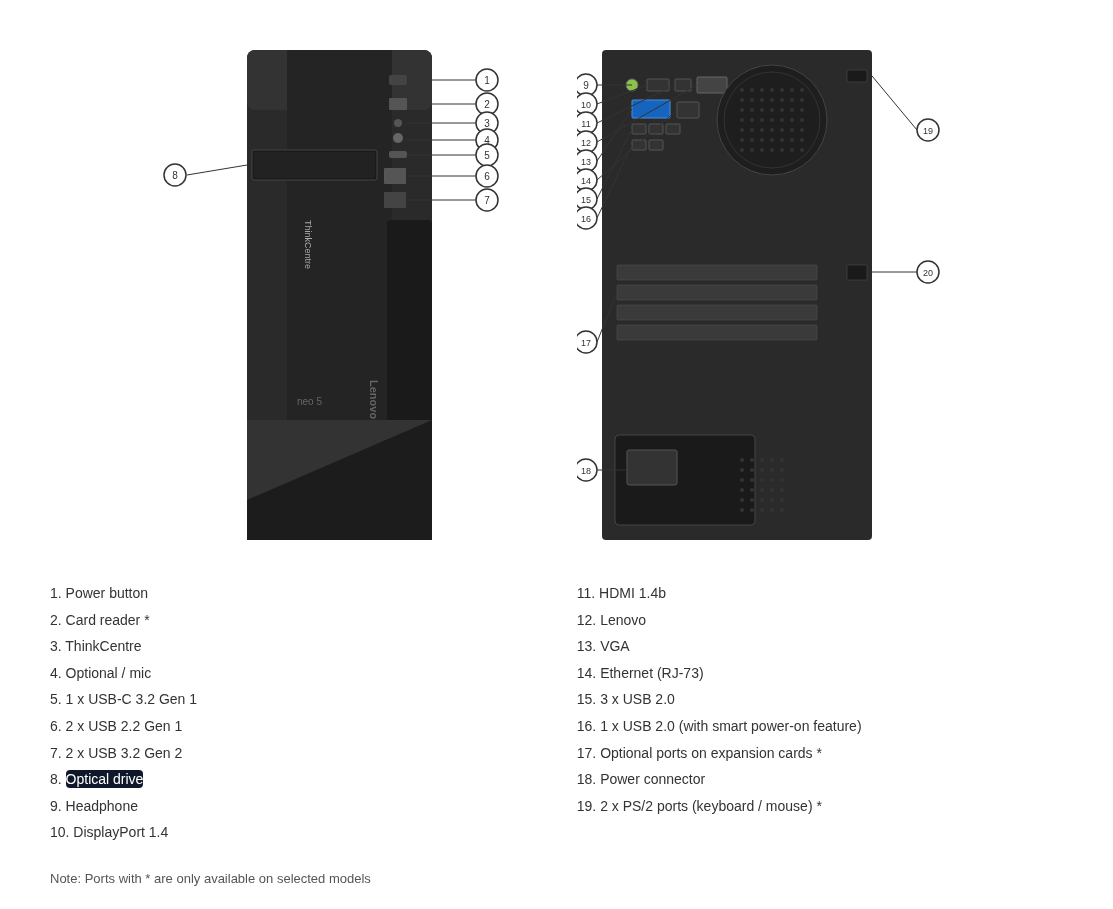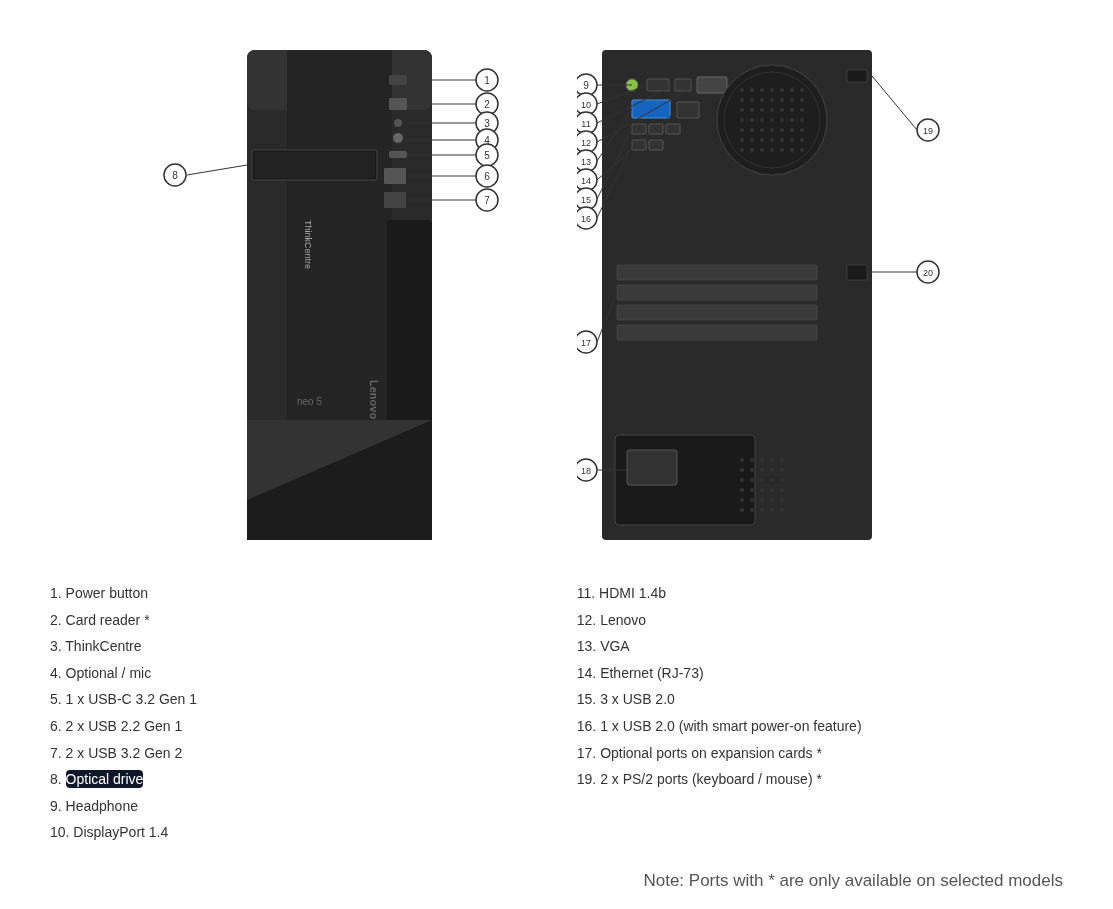--- a/index.html
+++ b/index.html
@@ -47,25 +47,24 @@
       line-height: 1.9;
       color: #333;
     }
     .highlight {
       background-color: #0f172a;
       color: white;
       padding: 1px 0;
       border-radius: 4px;
     }
     .note {
-      font-size: 17px;
+      font-size: 13px;
       color: #555;
       padding: 15px 20px;
       margin-top: 10px;
-      text-align: right;
     }
     svg text {
       font-family: Arial, sans-serif;
     }
   </style>
 </head>
 <body>
 
 <div class="page">
 
@@ -334,19 +333,20 @@
       <div class="list-item">10. <span>DisplayPort 1.4</span></div>
     </div>
     <div class="right-list">
       <div class="list-item">11. <span>HDMI 1.4b</span></div>
       <div class="list-item">12. <span>Lenovo</span></div>
       <div class="list-item">13. <span>VGA</span></div>
       <div class="list-item">14. <span>Ethernet (RJ-73)</span></div>
       <div class="list-item">15. <span>3 x USB 2.0</span></div>
       <div class="list-item">16. <span>1 x USB 2.0 (with smart power-on feature)</span></div>
       <div class="list-item">17. <span>Optional ports on expansion cards *</span></div>
+      <div class="list-item">18. <span>Power connector</span></div>
       <div class="list-item">19. <span>2 x PS/2 ports (keyboard / mouse) *</span></div>
     </div>
   </div>
 
   <div class="note">Note: Ports with * are only available on selected models</div>
 
 </div>
 
 </body></html>

